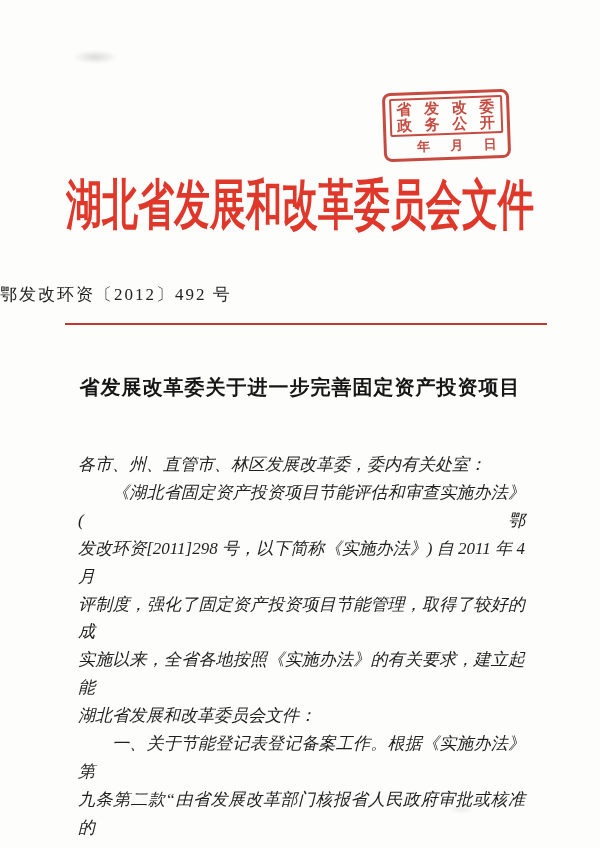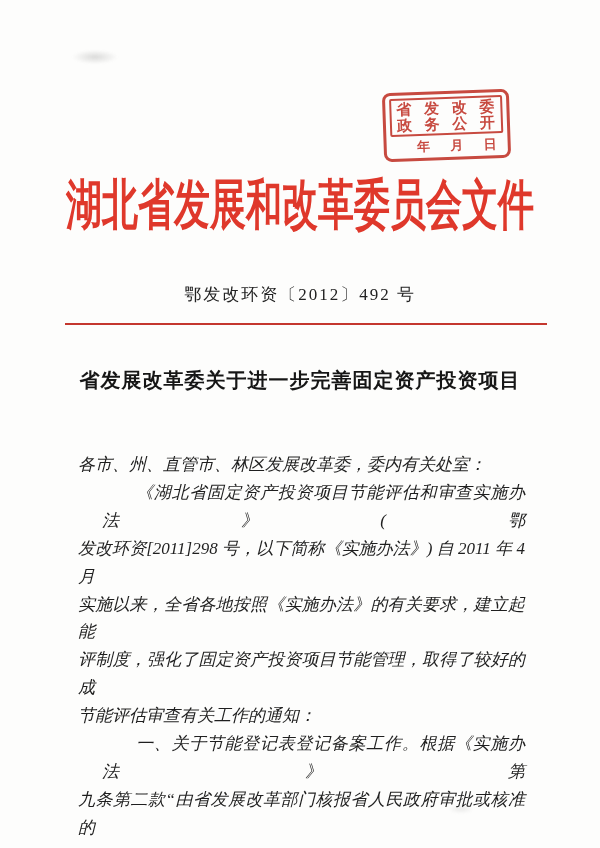--- a/index.html
+++ b/index.html
@@ -86,39 +86,38 @@
     letter-spacing: 0px;
     transform: scaleY(1.5);
     transform-origin: 50% 50%;
     white-space: nowrap;
   }
 
   
   .doc-number {
     position: absolute;
     top: 283px; left: 0; right: 0;
-    text-align: center;
     font-size: 17px;
     letter-spacing: 2px;
     color: #222;
   }
 
   
   .red-divider {
     position: absolute;
     top: 323px; left: 65px;
     width: 482px; height: 2px;
     background: #c4372e;
   }
 
   
   .doc-title {
     position: absolute;
     top: 360px; left: 40px; right: 40px;
-    margin: 5px;
+    margin: 12px;
     text-align: center;
     font-size: 20px;
     line-height: 31px;
     font-weight: bold;
     letter-spacing: 1px;
     color: #161616;
   }
 
   
   .body-text {
@@ -133,21 +132,20 @@
     white-space: nowrap;
     font-style: italic;
   }
   .ln.fill {
     white-space: normal;
     text-align: justify;
     text-align-last: justify;
   }
   .ln.indent {
     text-indent: 2em;
-    margin-left: 24px;
   }
 </style>
 </head>
 <body>
 
 <div class="page">
 
   <div class="smudge-tl"></div>
   <div class="smudge-br"></div>
 
@@ -166,21 +164,21 @@
   <div class="red-divider"></div>
 
   <h2 class="doc-title">
     <span>省发展改革委关于进一步完善固定资产投资项目</span><br>
   </h2>
 
   <div class="body-text">
     <div class="ln">各市、州、直管市、林区发展改革委，委内有关处室：</div>
     <div class="ln fill indent">《湖北省固定资产投资项目节能评估和审查实施办法》(鄂</div>
     <div class="ln fill">发改环资[2011]298 号，以下简称《实施办法》) 自 2011 年 4 月</div>
+    <div class="ln fill">评制度，强化了固定资产投资项目节能管理，取得了较好的成</div>
     <div class="ln fill">实施以来，全省各地按照《实施办法》的有关要求，建立起能</div>
-    <div class="ln fill">评制度，强化了固定资产投资项目节能管理，取得了较好的成</div>
-    <div class="ln">节能评估审查有关工作的通知：</div>
+    <div class="ln">湖北省发展和改革委员会文件：</div>
     <div class="ln fill indent">一、关于节能登记表登记备案工作。根据《实施办法》第</div>
     <div class="ln fill">九条第二款“由省发展改革部门核报省人民政府审批或核准的</div>
 
   </div>
 
 </div>
 
 </body></html>

